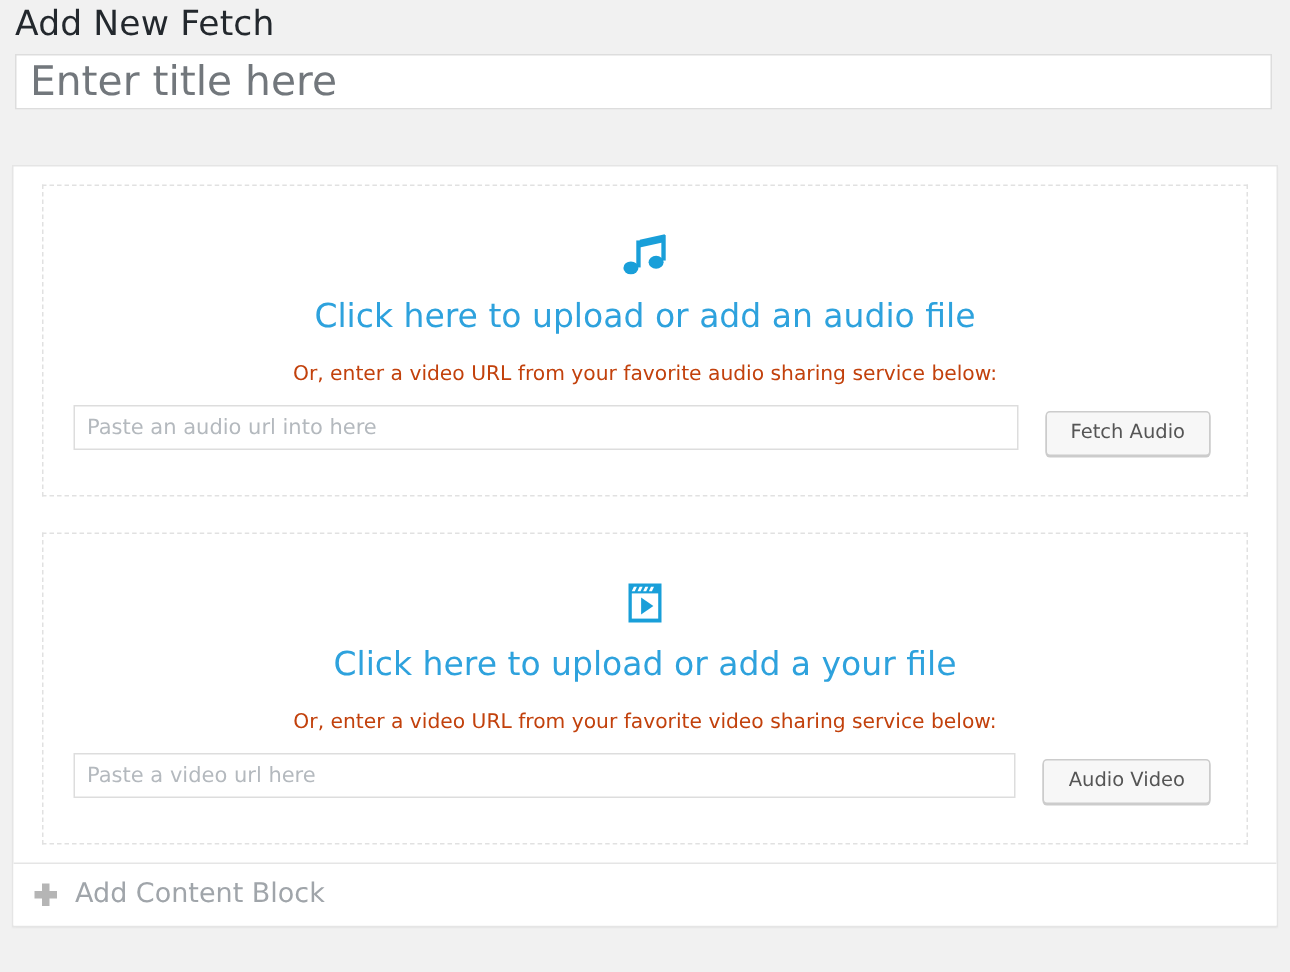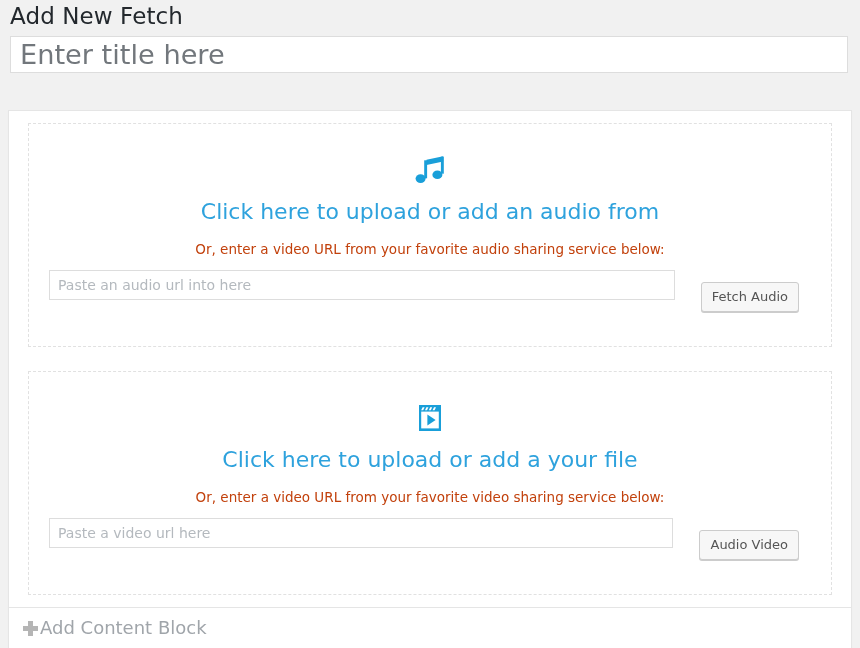--- a/index.html
+++ b/index.html
@@ -136,22 +136,22 @@
     outline: none;
   }
   .url-input::placeholder {
     color: #b4b9be;
     opacity: 1;
   }
   .fetch-button {
     flex: 0 0 auto;
     height: 30px;
     box-sizing: border-box;
-    padding: 0 10px;
-    margin: 12px;
+    padding: 0 16px;
+    margin: 4px;
     border: 1px solid #ccc;
     border-radius: 3px;
     background: #f7f7f7;
     box-shadow: 0 1px 0 #ccc;
     font-family: "DejaVu Sans", "Liberation Sans", sans-serif;
     font-size: 13px;
     line-height: 26px;
     color: #555;
     white-space: nowrap;
     cursor: pointer;
@@ -161,21 +161,21 @@
   .card-footer {
     border-top: 1px solid #e5e5e5;
     padding: 9px 14px 10px 14px;
     background: #fff;
     display: flex;
     align-items: center;
   }
   .add-block-link {
     display: inline-flex;
     align-items: center;
-    gap: 2px;
+    gap: 12px;
     text-decoration: none;
     cursor: pointer;
     justify-content: center;
   }
   .plus-icon {
     display: inline-block;
     position: relative;
     width: 15px;
     height: 15px;
     flex: 0 0 auto;
@@ -216,21 +216,21 @@
         <svg width="40" height="40" viewBox="0 0 40 40" aria-hidden="true">
           <g fill="#199fd9">
             <path d="M16.5 9.8 L33.2 6.2 L33.2 11.4 L16.5 15.0 Z"></path>
             <rect x="14.2" y="10.3" width="2.9" height="18.0"></rect>
             <rect x="30.9" y="6.7" width="2.9" height="17.0"></rect>
             <ellipse cx="10.6" cy="28.6" rx="5.0" ry="4.3"></ellipse>
             <ellipse cx="27.4" cy="24.8" rx="5.0" ry="4.3"></ellipse>
           </g>
         </svg>
       </span>
-      <a class="media-cta">Click here to upload or add an audio from</a>
+      <a class="media-cta">Click here to upload or add an audio file</a>
       <span class="media-hint">Or, enter a video URL from your favorite audio sharing service below:</span>
       <div class="url-row">
         <input class="url-input" type="text" placeholder="Paste an audio url into here" style="">
         <button class="fetch-button" type="button">Fetch Audio</button>
       </div>
     </div>
 
     <div class="media-block">
       <span class="media-icon">
         <svg width="40" height="40" viewBox="0 0 40 40" aria-hidden="true">

